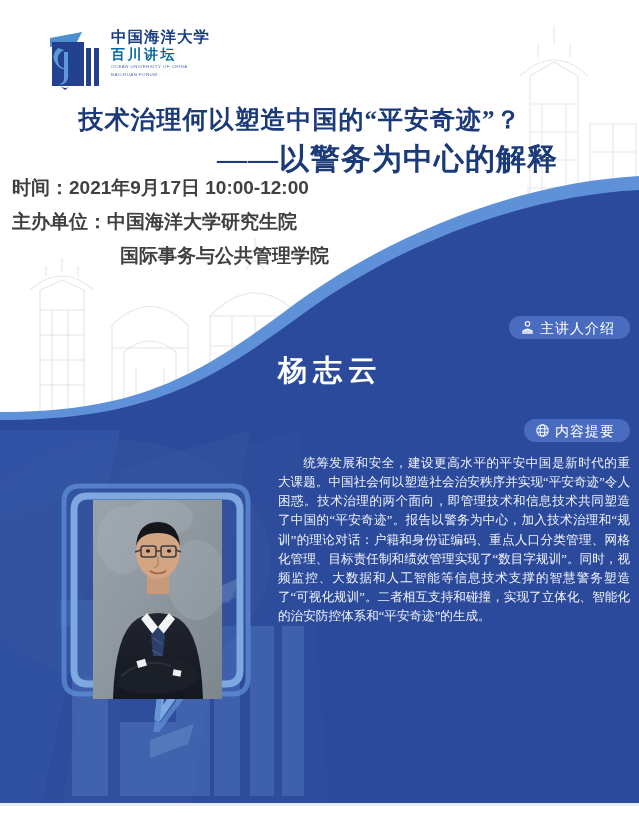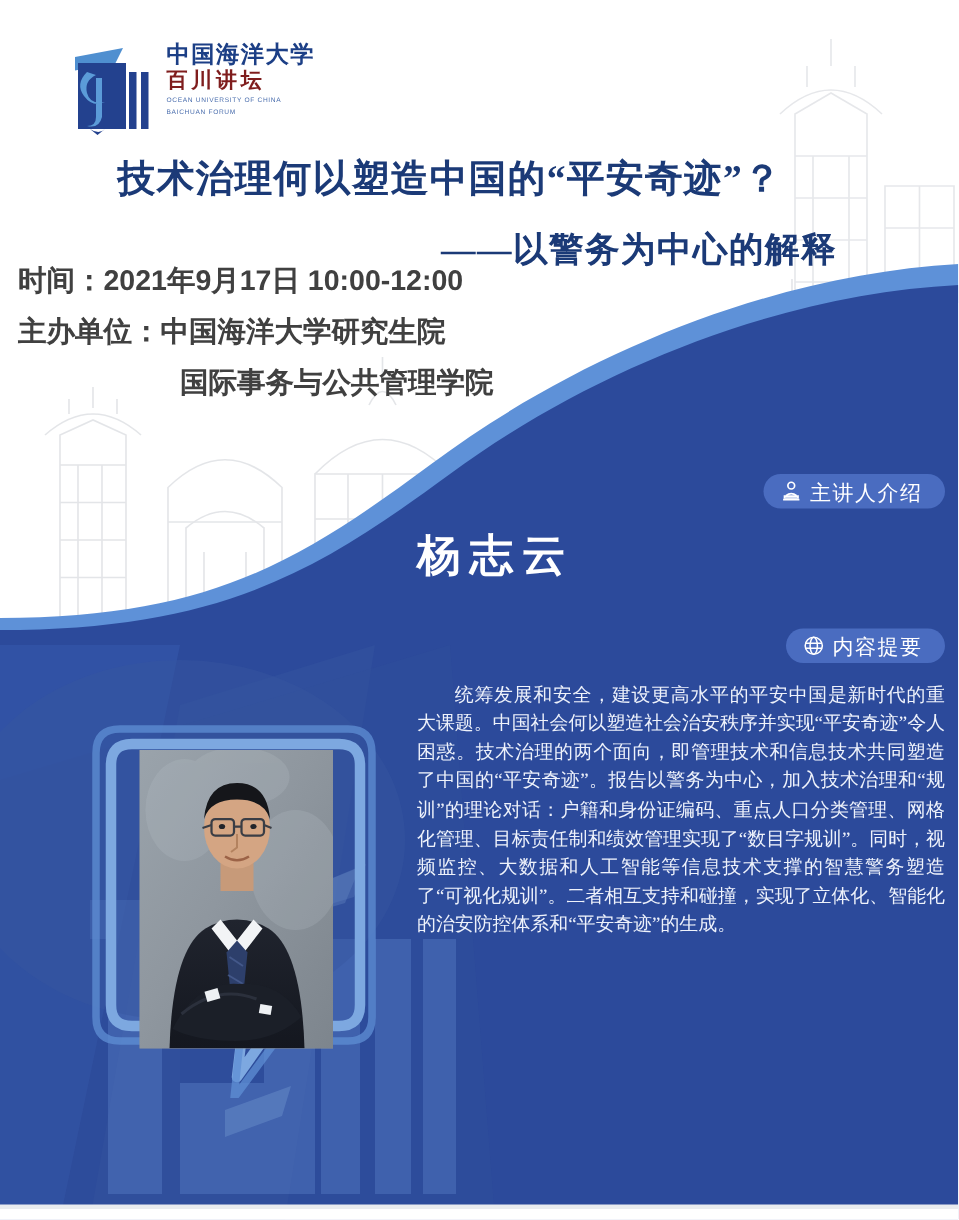--- a/index.html
+++ b/index.html
@@ -32,42 +32,42 @@
     display:flex;align-items:flex-start;gap:9px;z-index:6;
   }
   .logo-mark{width:66px;height:62px;position:relative;}
   .logo-text{display:flex;flex-direction:column;justify-content:center;}
   .logo-cn1{
     font-family:"Liberation Serif","DejaVu Serif",serif;
     font-size:15.5px;font-weight:bold;color:#1c3f86;letter-spacing:1px;
     line-height:1.15;white-space:nowrap;
   }
   .logo-cn2{
-    font-family:Liberation Serif, serif;
-    font-size:14px;font-weight:bold;color:#7f1d1d;letter-spacing:2.5px;
+    font-family:Liberation Sans, sans-serif;
+    font-size:14px;font-weight:bold;color:#0369a1;letter-spacing:2.5px;
     line-height:1.25;white-space:nowrap;
   }
   .logo-en{
     font-size:4.4px;color:#4c6fae;letter-spacing:.45px;
     line-height:1.45;white-space:nowrap;margin-top:1px;
   }
 
   
   .title-block{position:absolute;left:0;top:104px;width:576px;z-index:6;}
   .title-main{
     font-family:"Liberation Serif","DejaVu Serif",serif;
     font-size:25px;font-weight:bold;color:#1b3a77;
     text-align:center;line-height:1.25;letter-spacing:1px;
     padding-left:24px;
   }
   .title-sub{
     font-family:"Liberation Serif","DejaVu Serif",serif;
-    font-size:23px;font-weight:bold;color:#1b3a77;
+    font-size:30px;font-weight:bold;color:#1b3a77;
     text-align:right;line-height:1.3;letter-spacing:1px;
-    padding-right:18px;margin-top:17px;
+    padding-right:18px;margin-top:4px;
   }
 
   
   .info-block{position:absolute;left:12px;top:178px;width:470px;z-index:6;}
   .info-line{
     font-family:Liberation Sans, sans-serif;
     font-size:19px;font-weight:bold;color:#404040;
     line-height:1.0;margin-bottom:15px;white-space:nowrap;
   }
   .info-line.indent{padding-left:108px;}

